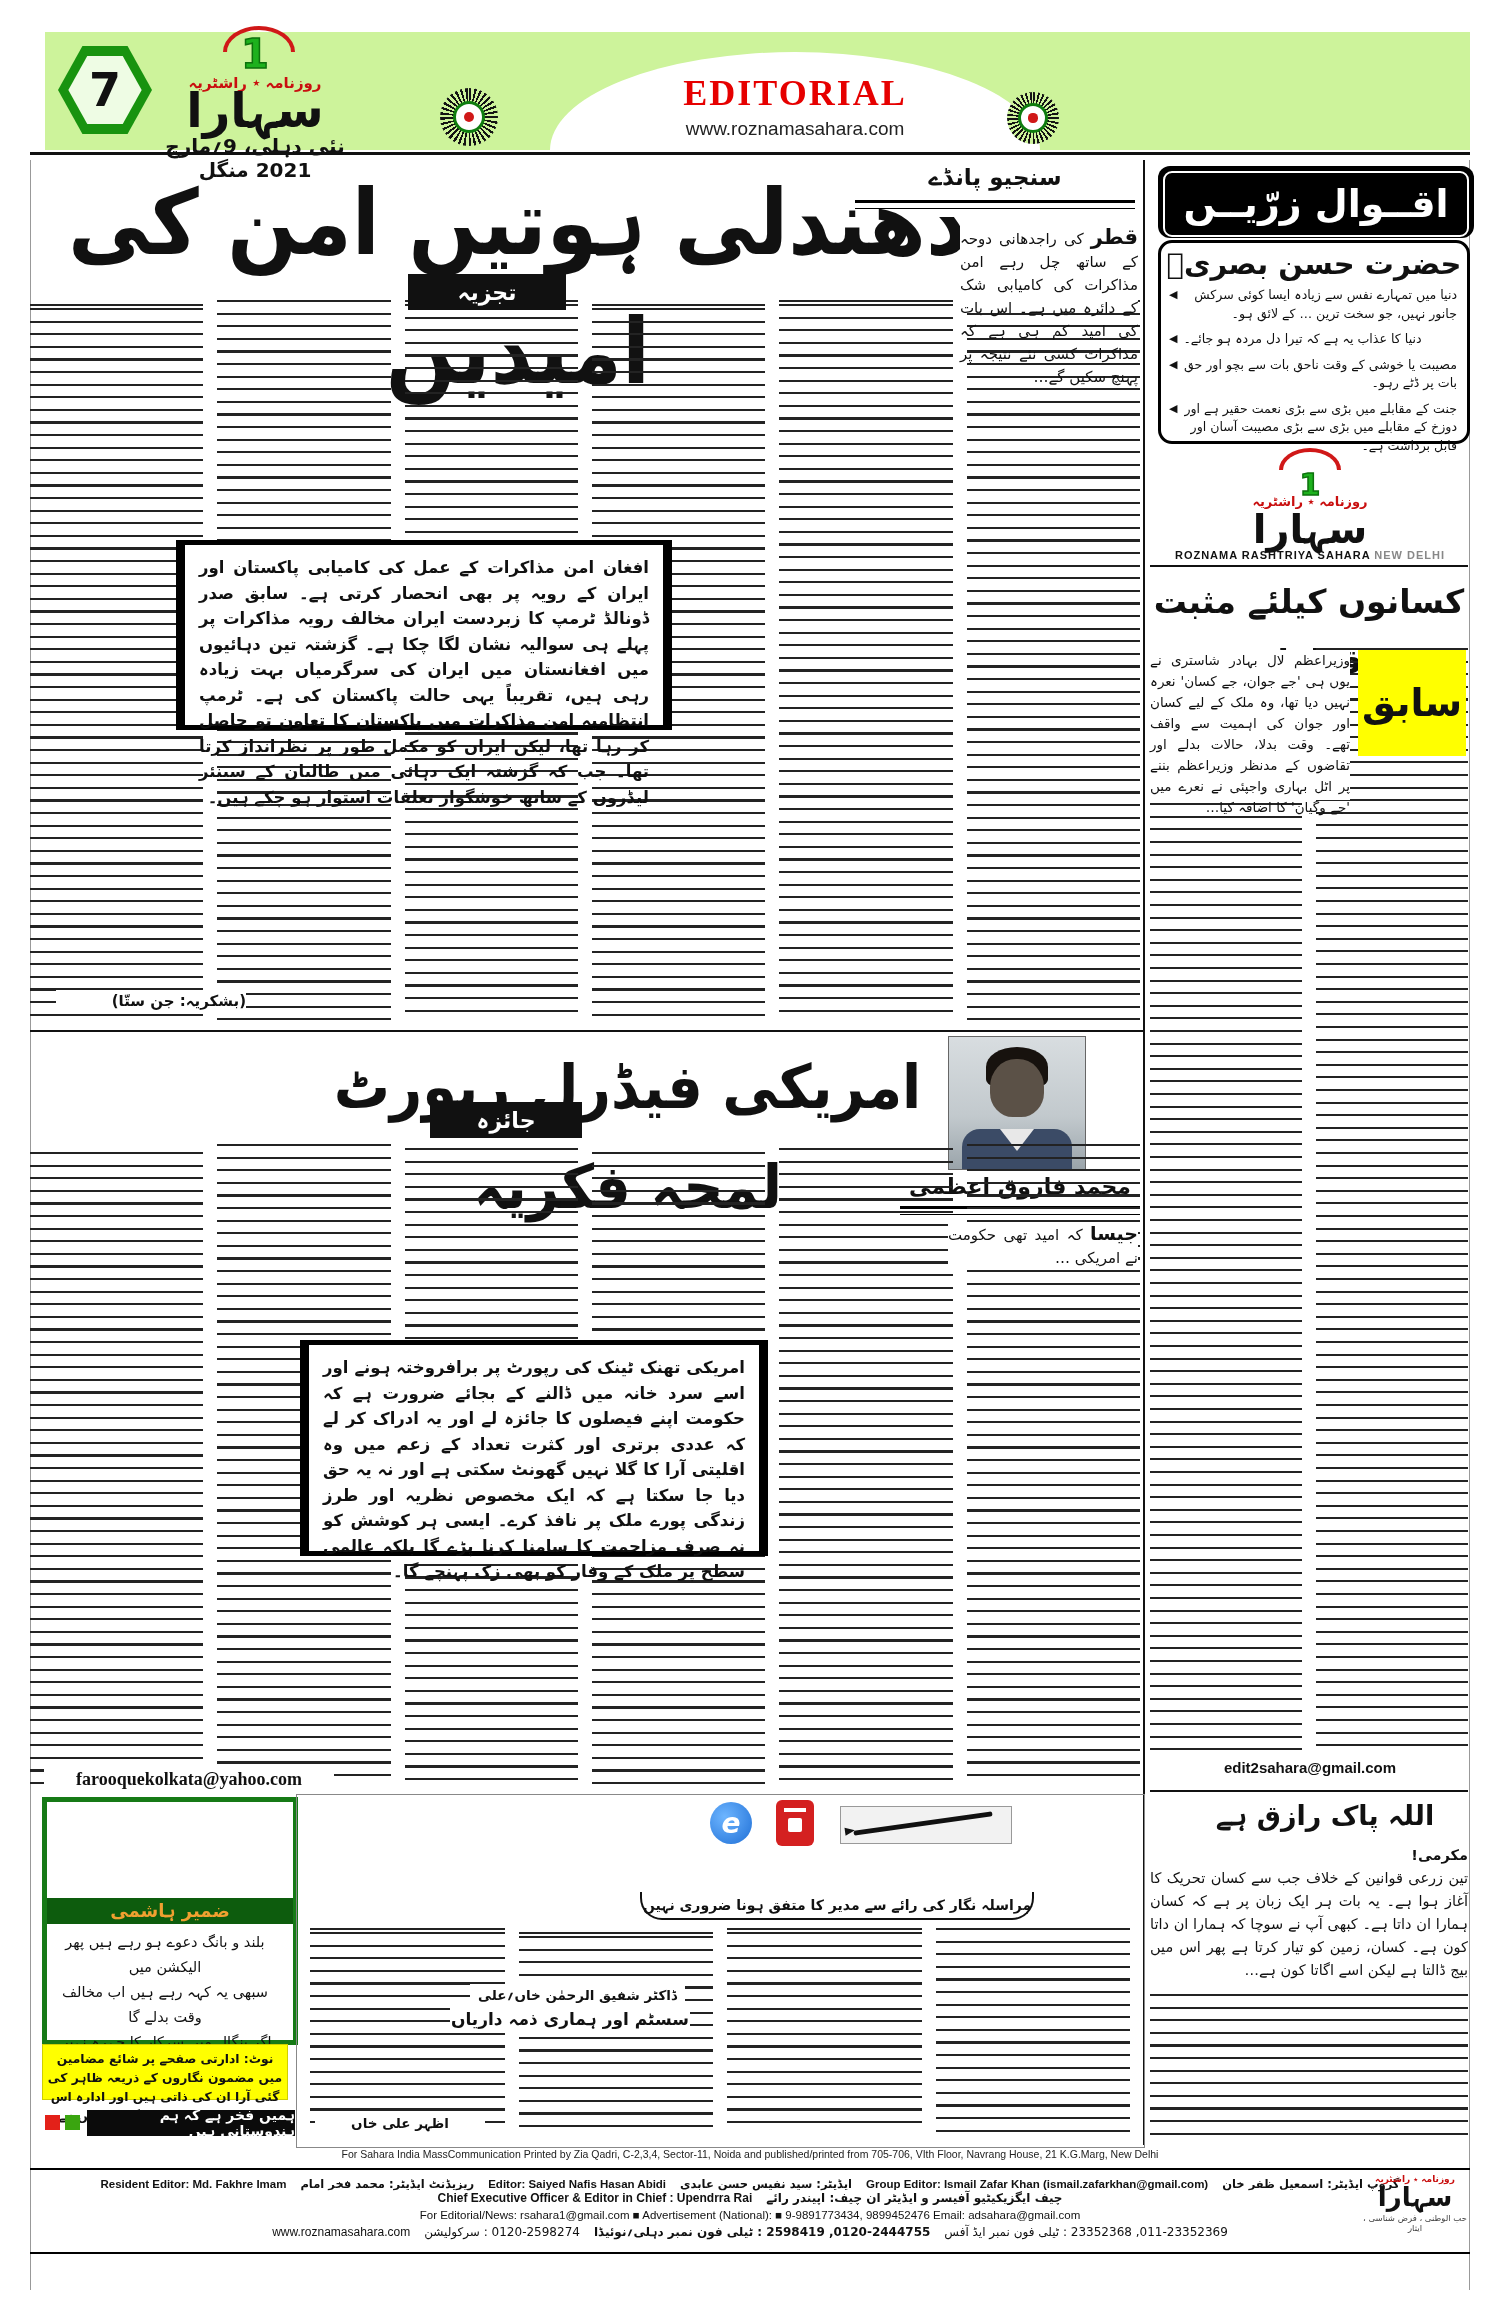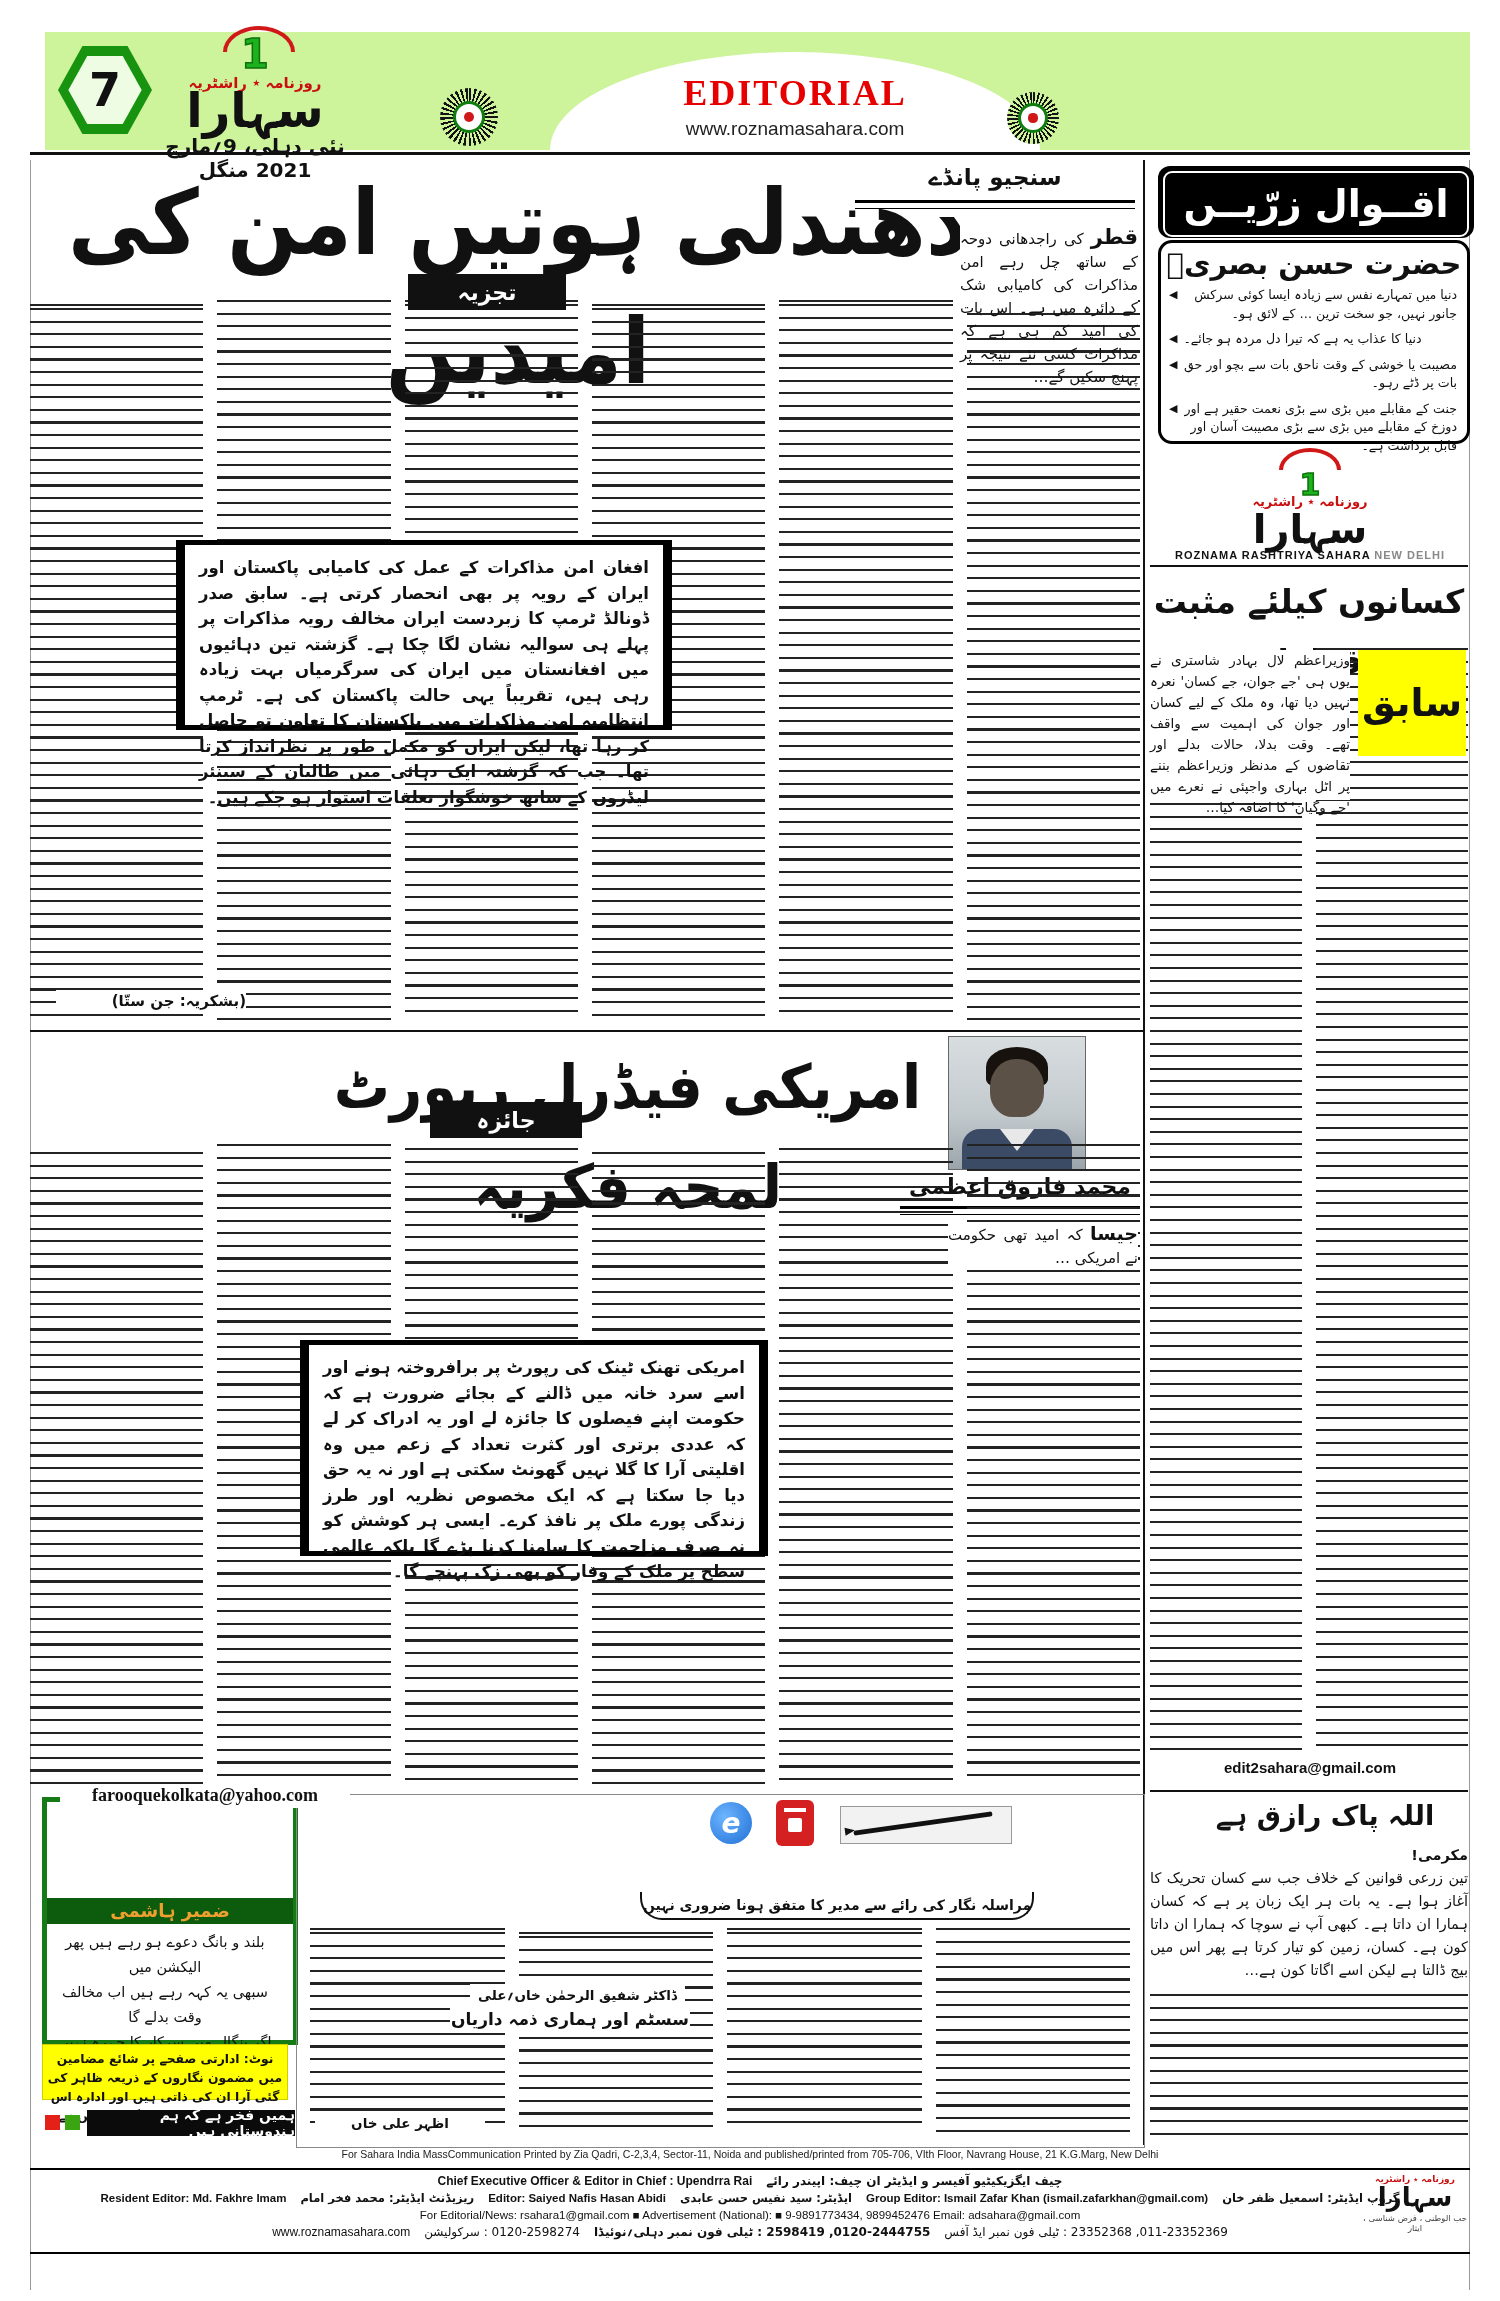--- a/index.html
+++ b/index.html
@@ -193,21 +193,21 @@
 
   <div class="abs tag ur" style="left:430px;top:1102px;width:152px;height:36px;font-size:22px;z-index:4;">جائزہ</div>
 
   <div class="abs ur real jus" style="left:948px;top:1222px;width:190px;height:46px;z-index:3;">
     <span class="b" style="font-size:19px;">جیسا</span>
     <span>کہ امید تھی حکومت نے امریکی …</span>
   </div>
 
   <div class="abs pq ur jus" style="left:300px;top:1340px;width:422px;height:186px;z-index:4;">امریکی تھنک ٹینک کی رپورٹ پر برافروختہ ہونے اور اسے سرد خانہ میں ڈالنے کے بجائے ضرورت ہے کہ حکومت اپنے فیصلوں کا جائزہ لے اور یہ ادراک کر لے کہ عددی برتری اور کثرت تعداد کے زعم میں وہ اقلیتی آرا کا گلا نہیں گھونٹ سکتی ہے اور نہ یہ حق دیا جا سکتا ہے کہ ایک مخصوص نظریہ اور طرز زندگی پورے ملک پر نافذ کرے۔ ایسی ہر کوشش کو نہ صرف مزاحمت کا سامنا کرنا پڑے گا بلکہ عالمی سطح پر ملک کے وقار کو بھی زک پہنچے گا۔</div>
 
-  <div class="abs en ctr b serif real" style="left:60px;top:1768px;width:290px;height:24px;font-size:18px;z-index:3;margin-top:16px;"><a>farooquekolkata@yahoo.com</a></div>
+  <div class="abs en ctr b serif real" style="left:44px;top:1768px;width:290px;height:24px;font-size:18px;z-index:3;"><a>farooquekolkata@yahoo.com</a></div>
 
   <div class="abs mirrorbox" style="left:42px;top:1797px;width:246px;height:238px;">
     <div class="namestrip abs ur ctr" style="left:0;top:96px;width:100%;height:26px;font-size:18px;line-height:26px;">ضمیر ہاشمی</div>
     <div class="abs ur ctr" style="left:4px;top:128px;width:228px;font-size:14.5px;line-height:25px;">
       <div>بلند و بانگ دعوے ہو رہے ہیں پھر الیکشن میں</div>
       <div>سبھی یہ کہہ رہے ہیں اب مخالف وقت بدلے گا</div>
       <div>اگر بنگال میں سرکار کا چہرہ نہیں بدلا</div>
       <div>تو کہتے ہیں کہ پھر دہلی کا قومی تخت بدلے گا</div>
     </div>
   </div>
@@ -252,32 +252,32 @@
   <div class="abs ur" style="left:1150px;top:1844px;width:318px;font-size:14.5px;line-height:23px;">
     <div class="b">مکرمی!</div>
     <div class="jus">تین زرعی قوانین کے خلاف جب سے کسان تحریک کا آغاز ہوا ہے۔ یہ بات ہر ایک زبان پر ہے کہ کسان ہمارا ان داتا ہے۔ کبھی آپ نے سوچا کہ ہمارا ان داتا کون ہے۔ کسان، زمین کو تیار کرتا ہے پھر اس میں بیج ڈالتا ہے لیکن اسے اگاتا کون ہے…</div>
   </div>
   <div class="abs fx" style="left:1150px;top:1994px;width:318px;height:146px;"></div>
 
   <div class="abs en ctr" style="left:300px;top:2148px;width:900px;font-size:10.5px;color:#222;">For Sahara India MassCommunication Printed by Zia Qadri, C-2,3,4, Sector-11, Noida and published/printed from 705-706, VIth Floor, Navrang House, 21 K.G.Marg, New Delhi</div>
 
   <div class="abs" style="left:30px;top:2168px;width:1440px;height:82px;border-top:2px solid #000;border-bottom:2px solid #000;">
     <div class="abs" style="left:130px;top:4px;width:1180px;">
-      <div class="footer-line en" style="font-size:12px;">
-        <span class="b">Chief Executive Officer &amp; Editor in Chief : Upendrra Rai</span>
-        <span class="ur b">چیف ایگزیکیٹیو آفیسر و ایڈیٹر ان چیف: اپیندر رائے</span>
-      </div>
       <div class="footer-line en" style="font-size:11.5px;margin-top:3px;">
         <span class="b">Resident Editor: Md. Fakhre Imam</span>
         <span class="ur b">ریزیڈنٹ ایڈیٹر: محمد فخر امام</span>
         <span class="b">Editor: Saiyed Nafis Hasan Abidi</span>
         <span class="ur b">ایڈیٹر: سید نفیس حسن عابدی</span>
         <span class="b">Group Editor: Ismail Zafar Khan (ismail.zafarkhan@gmail.com)</span>
         <span class="ur b">گروپ ایڈیٹر: اسمعیل ظفر خان</span>
       </div>
+      <div class="footer-line en" style="font-size:12px;">
+        <span class="b">Chief Executive Officer &amp; Editor in Chief : Upendrra Rai</span>
+        <span class="ur b">چیف ایگزیکیٹیو آفیسر و ایڈیٹر ان چیف: اپیندر رائے</span>
+      </div>
       <div class="footer-line en" style="font-size:11.5px;margin-top:4px;">
         <span>For Editorial/News: rsahara1@gmail.com  ■  Advertisement (National):  ■  9-9891773434, 9899452476   Email: adsahara@gmail.com</span>
       </div>
       <div class="footer-line en" style="font-size:12px;margin-top:4px;">
         <span><a>www.roznamasahara.com</a></span>
         <span class="ur">0120-2598274 : سرکولیشن</span>
         <span class="ur b">0120-2444755, 2598419 : ٹیلی فون نمبر دہلی؍نوئیڈا</span>
         <span class="ur">011-23352369, 23352368 : ٹیلی فون نمبر ایڈ آفس</span>
       </div>
     </div>

